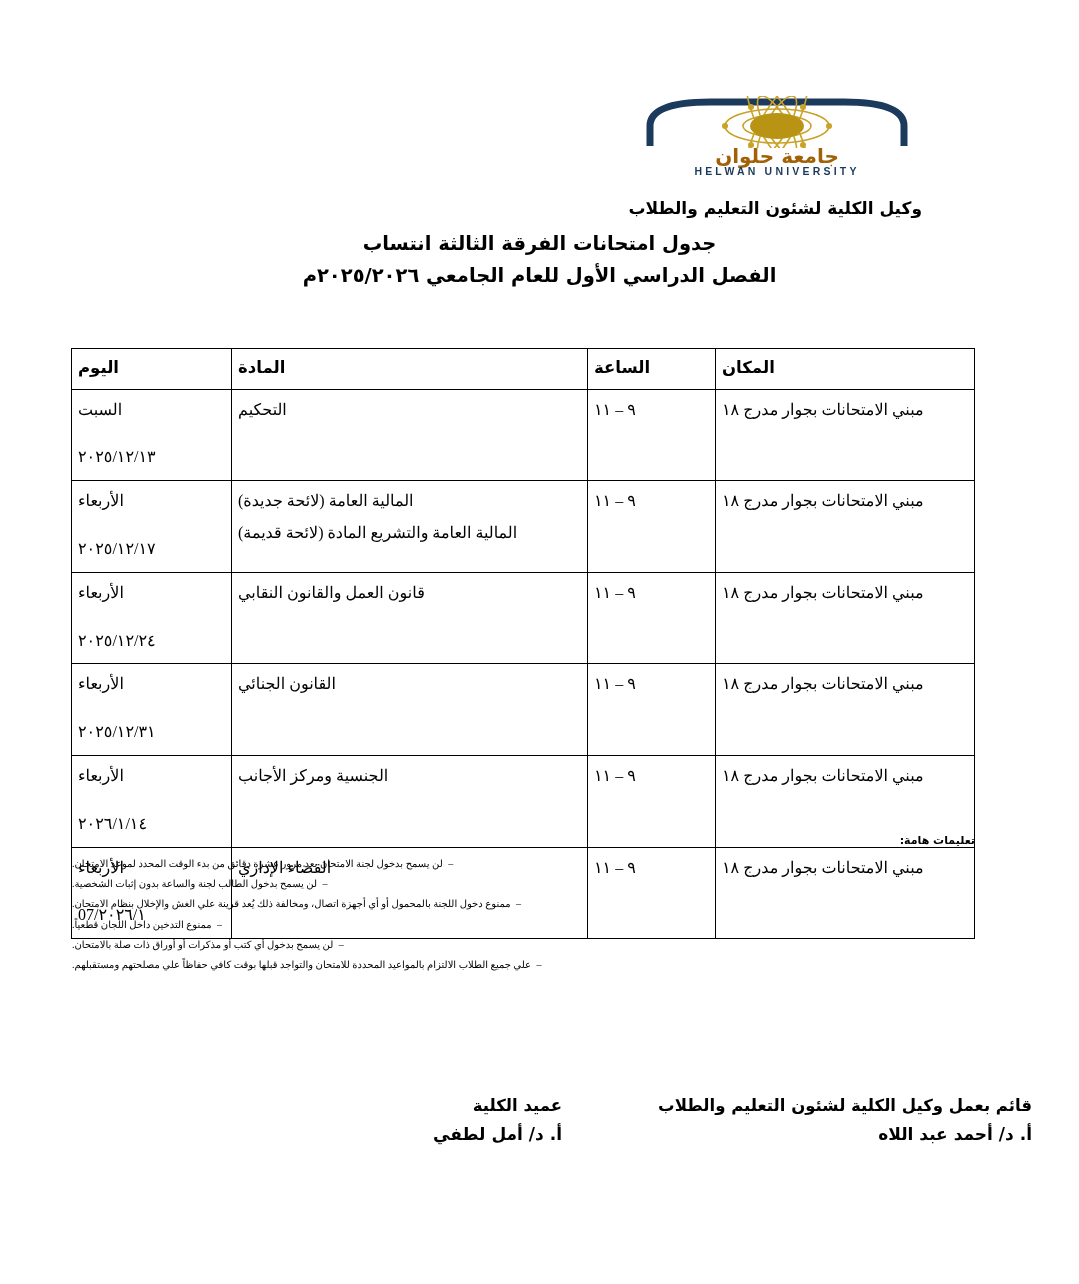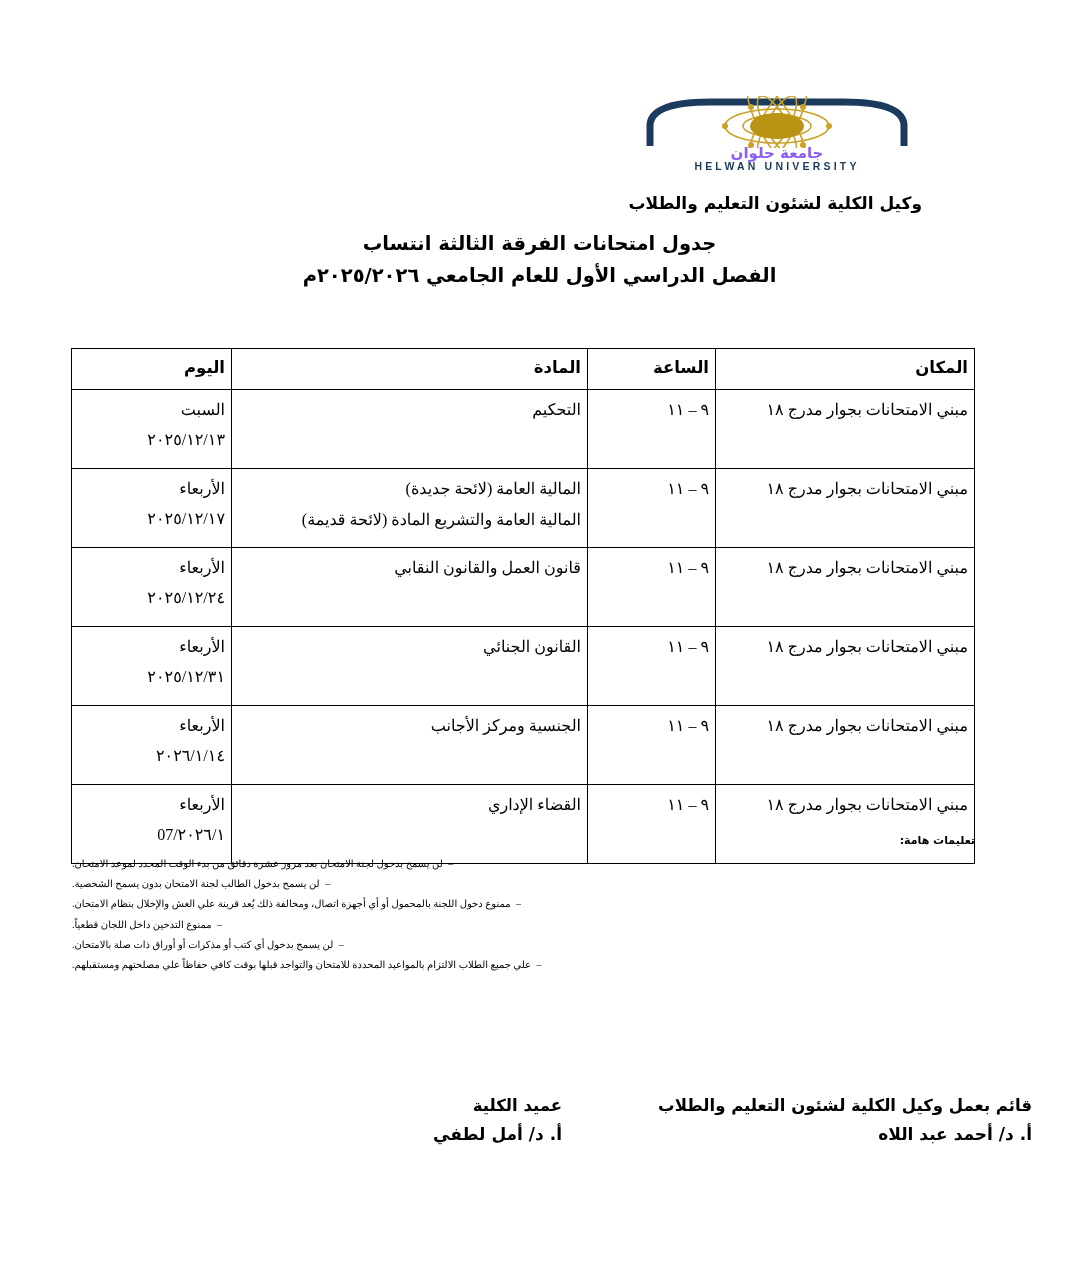--- a/index.html
+++ b/index.html
@@ -35,22 +35,22 @@
     width: 290px;
     height: 52px;
     position: relative;
     margin: 0 auto;
   }
   .logo-emblem svg { display: block; }
 
   .logo-ar {
     font-family: "DejaVu Sans", sans-serif;
     font-weight: bold;
-    font-size: 15px;
-    color: #8b5cf6;
+    font-size: 20px;
+    color: #a16207;
     letter-spacing: 2px;
     line-height: 1;
     margin-top: -2px;
   }
   .logo-en {
     font-family: "Liberation Sans", sans-serif;
     font-weight: bold;
     font-size: 10.5px;
     color: #1b3a5c;
     letter-spacing: 3.2px;
@@ -90,21 +90,21 @@
     left: 72px;
     width: 903px;
   }
   table.sched {
     width: 903px;
     border-collapse: collapse;
     table-layout: fixed;
   }
   table.sched td, table.sched th {
     border: 1px solid #000;
-    text-align: right;
+    text-align: left;
     vertical-align: top;
     padding: 8px 6px 10px 6px;
     font-size: 16px;
     line-height: 1.55;
     font-weight: normal;
   }
   table.sched thead th {
     font-family: "DejaVu Sans", sans-serif;
     font-weight: bold;
     font-size: 16.5px;
@@ -116,21 +116,21 @@
   .col-subj  { width: 356px; }
   .col-time  { width: 128px; }
   .col-place { width: 259px; }
 
   td.cell-day   { height: 60px; }
   td.cell-subj  { }
   td.cell-time  { }
   td.cell-place { }
 
   .cell-line { display: block; white-space: nowrap; }
-  .cell-line + .cell-line { margin-top: 6px; }
+  .cell-line + .cell-line { margin-top: 23px; }
   .subj-line { display: block; }
   .subj-line + .subj-line { margin-top: 7px; }
 
   
   .instructions {
     position: absolute;
     top: 834px;
     left: 72px;
     width: 903px;
     text-align: left;
@@ -316,21 +316,21 @@
 
   <div class="instructions">
     <div class="instr-title">تعليمات هامة:</div>
     <ul class="instr-list">
       <li class="instr-item">
         <span class="dash">–</span>
         <span>لن يسمح بدخول لجنة الامتحان بعد مرور عشرة دقائق من بدء الوقت المحدد لموعد الامتحان.</span>
       </li>
       <li class="instr-item">
         <span class="dash">–</span>
-        <span>لن يسمح بدخول الطالب لجنة الامتحان بدون يسمح الشخصية.</span>
+        <span>لن يسمح بدخول الطالب لجنة والساعة بدون إثبات الشخصية.</span>
       </li>
       <li class="instr-item">
         <span class="dash">–</span>
         <span>ممنوع دخول اللجنة بالمحمول أو أي أجهزة اتصال، ومخالفة ذلك يُعد قرينة علي الغش والإخلال بنظام الامتحان.</span>
       </li>
       <li class="instr-item">
         <span class="dash">–</span>
         <span>ممنوع التدخين داخل اللجان قطعياً.</span>
       </li>
       <li class="instr-item">

